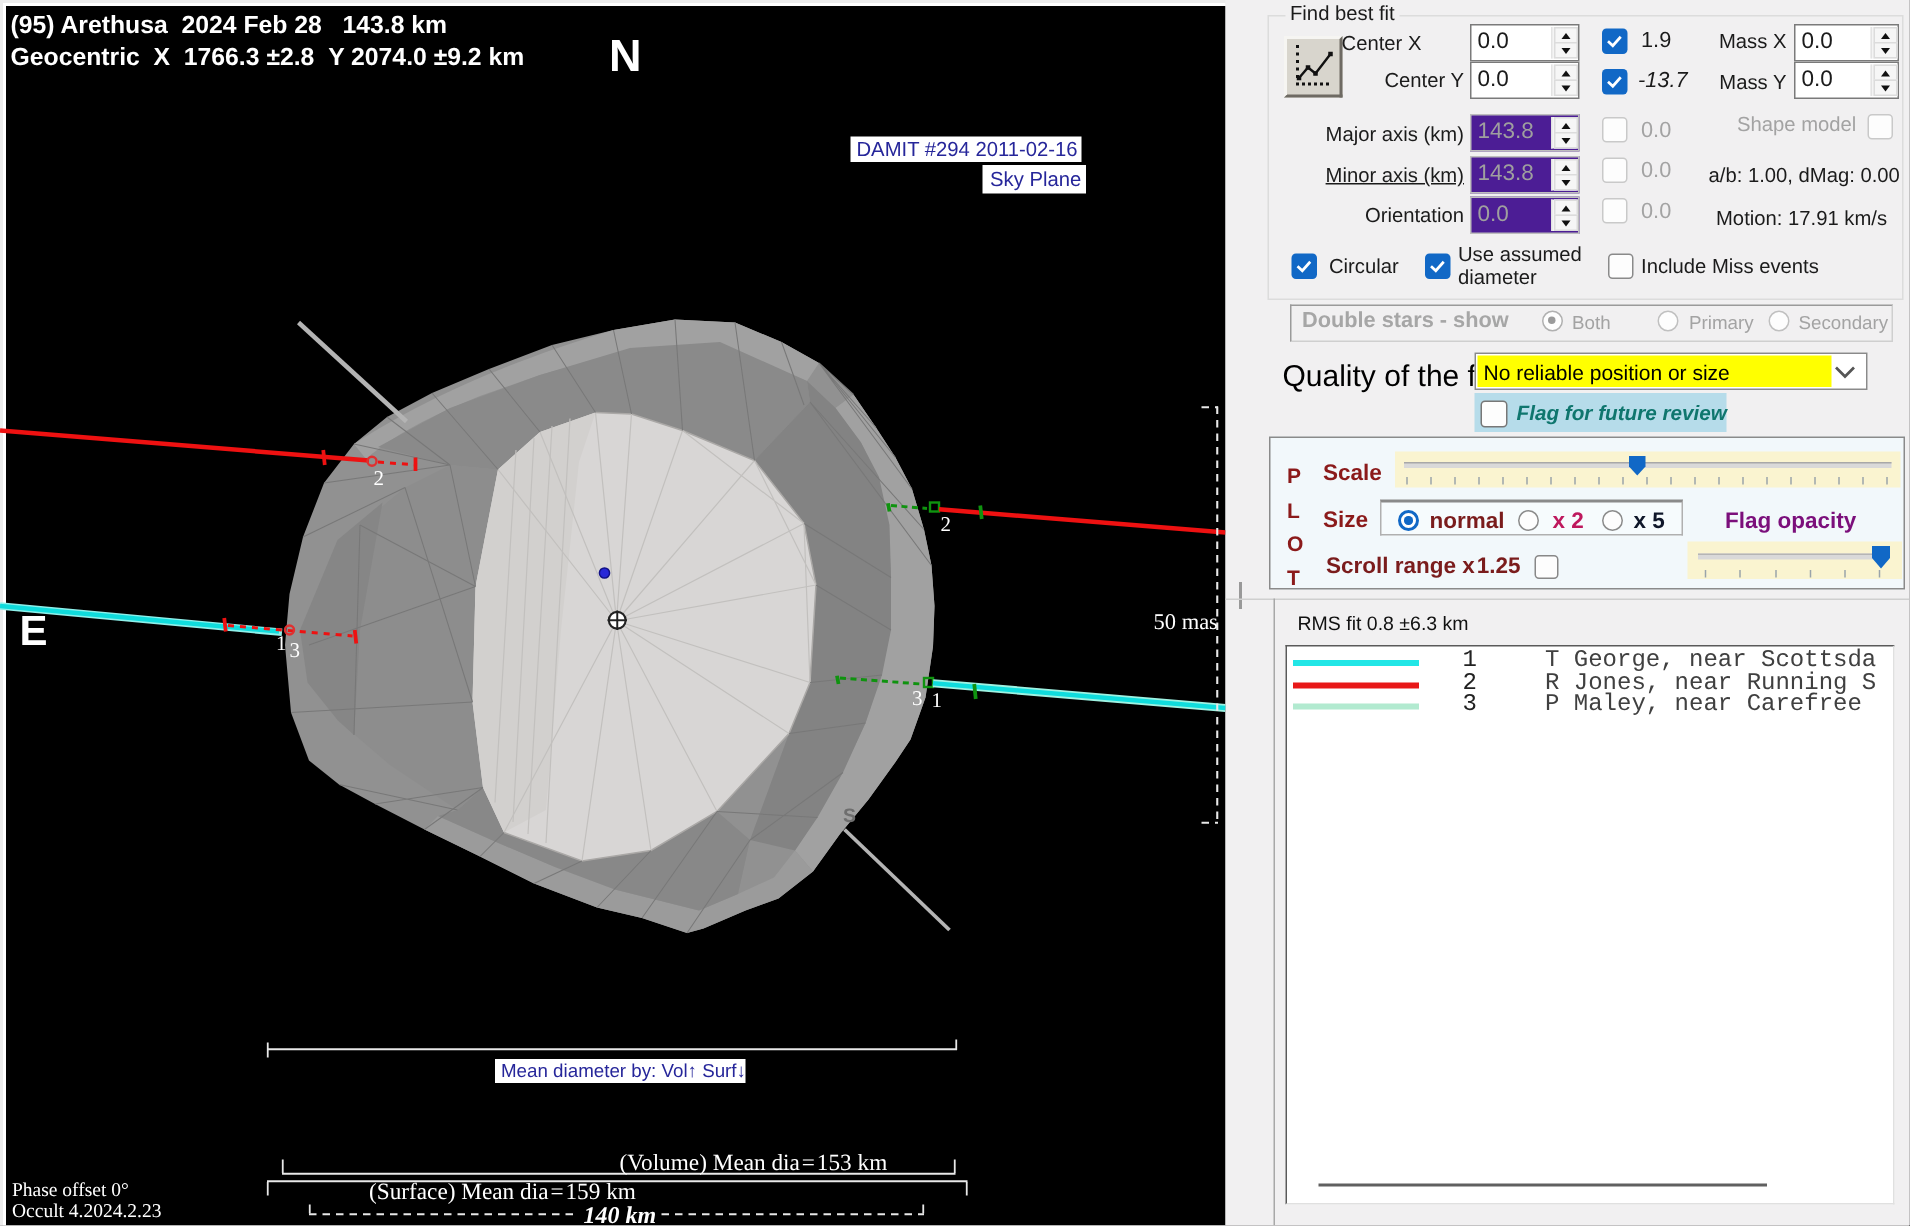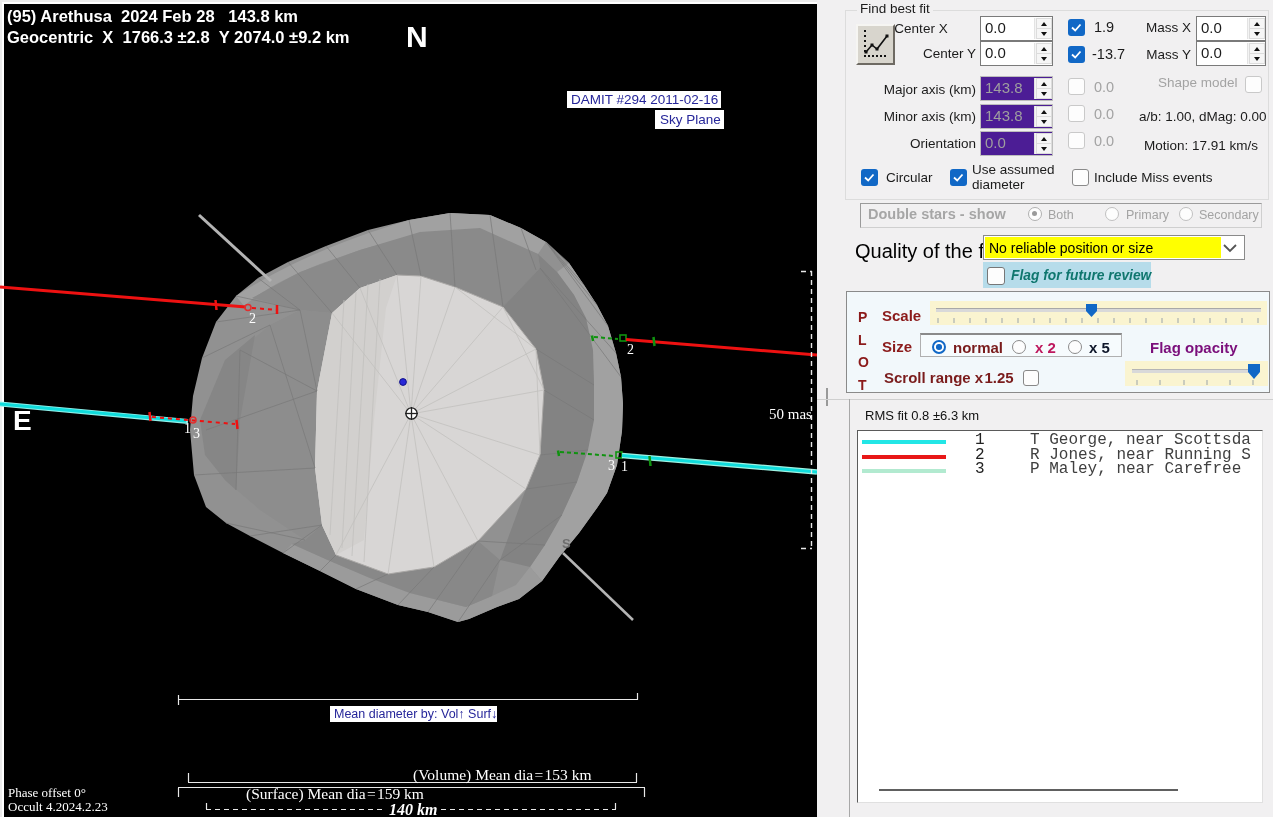--- a/index.html
+++ b/index.html
@@ -182,21 +182,21 @@
 <rect x="6.5" y="24.5" width="3" height="3" fill="#111"></rect>
           <rect x="12.5" y="17.5" width="3" height="3" fill="#111"></rect>
           <rect x="17.5" y="21.5" width="3" height="3" fill="#111"></rect>
           <rect x="27.5" y="8.5" width="3" height="3" fill="#111"></rect>
 </svg>
 </div>
 
 <div class="rlbl" style="left:49px;top:21px;width:110px;text-align:center;">Center X</div>
 <div class="rlbl" style="left:49px;top:46px;width:110px;">Center Y</div>
 <div class="rlbl" style="left:49px;top:82px;width:110px;">Major axis (km)</div>
-<div class="rlbl" style="left:49px;top:109px;width:110px;">Minor axis (km)</div>
+<div class="rlbl" style="left:49px;top:109px;width:110px;text-decoration:underline;">Minor axis (km)</div>
 <div class="rlbl" style="left:49px;top:136px;width:110px;">Orientation</div>
 <div class="spin" style="left:163px;top:16px;">
         <span class="v">0.0</span>
         <span class="ud">
           <span class="ub">
             <i class="tri-u"></i>
           </span>
           <span class="db">
             <i class="tri-d"></i>
           </span>
@@ -250,21 +250,21 @@
 <div class="cb on" style="left:251px;top:19px;"><svg width="17" height="17">
           <polyline points="4,8.5 7.2,11.5 12.5,5.5" fill="none" stroke="#fff" stroke-width="1.8"></polyline>
         </svg></div>
 <div class="cb on" style="left:251px;top:46px;"><svg width="17" height="17">
           <polyline points="4,8.5 7.2,11.5 12.5,5.5" fill="none" stroke="#fff" stroke-width="1.8"></polyline>
         </svg></div>
 <div class="cb offg" style="left:251px;top:78px;"></div>
 <div class="cb offg" style="left:251px;top:105px;"></div>
 <div class="cb offg" style="left:251px;top:132px;"></div>
 <div class="lbl" style="left:277px;top:19px;font-size:14.5px;">1.9</div>
-<div class="lbl" style="left:275px;top:46px;font-size:14.5px;">-13.7</div>
+<div class="lbl" style="left:275px;top:46px;font-size:14.5px;font-style:italic;">-13.7</div>
 <div class="lbl glbl" style="left:277px;top:79px;font-size:14.5px;">0.0</div>
 <div class="lbl glbl" style="left:277px;top:106px;font-size:14.5px;">0.0</div>
 <div class="lbl glbl" style="left:277px;top:133px;font-size:14.5px;">0.0</div>
 
 <div class="rlbl" style="left:314px;top:20px;width:60px;">Mass X</div>
 <div class="rlbl" style="left:314px;top:47px;width:60px;">Mass Y</div>
 <div class="spin" style="left:379px;top:16px;width:68px;">
         <span class="v">0.0</span>
         <span class="ud">
           <span class="ub">

